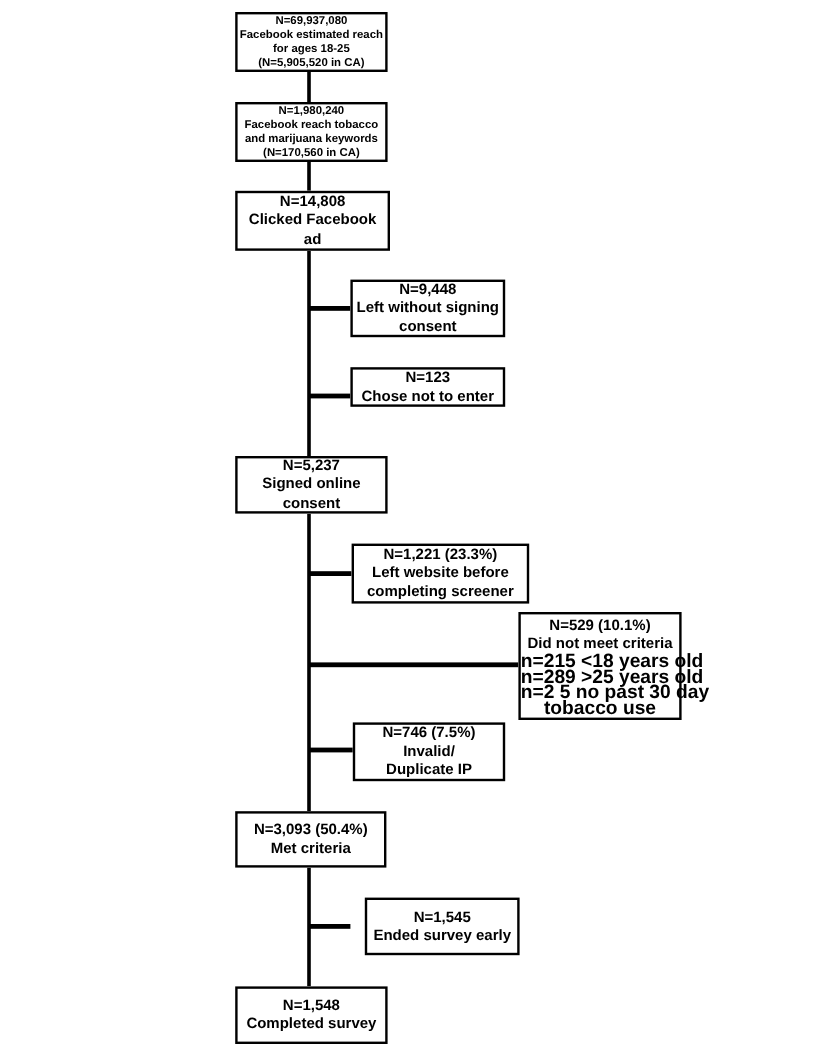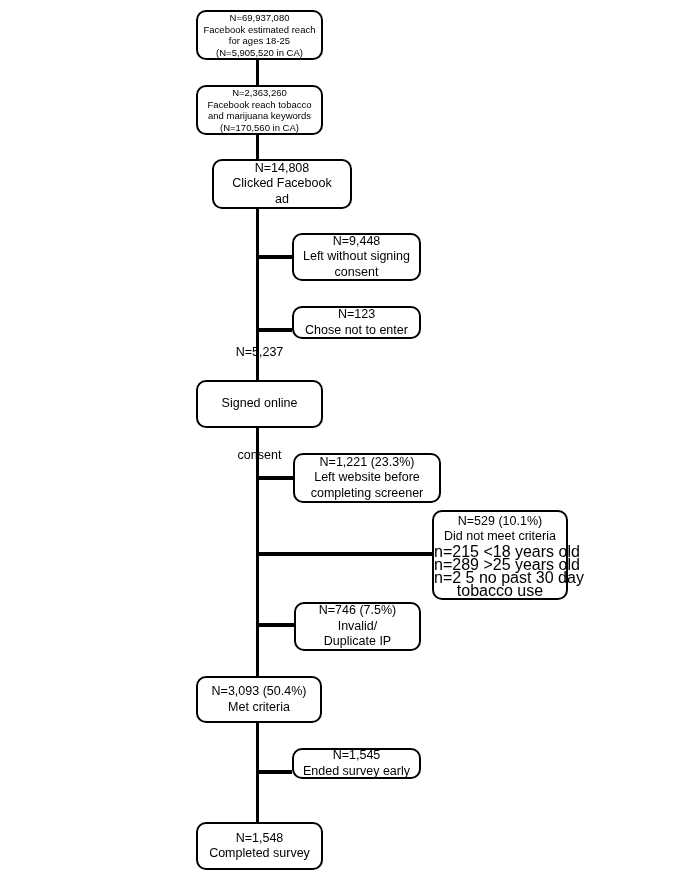--- a/index.html
+++ b/index.html
@@ -13,31 +13,32 @@
     width: 700px;
     height: 881px;
     background: #ffffff;
     overflow: hidden;
   }
   .box {
     position: absolute;
     box-sizing: border-box;
     background: #ffffff;
     border: 2.5px solid #000000;
-    border-radius: 10px;
+    border-radius: 0;
     color: #000000;
     display: flex;
     flex-direction: column;
     justify-content: center;
     align-items: center;
     text-align: center;
     font-size: 12.5px;
     line-height: 15.5px;
     padding: 1px 0;
     z-index: 2;
+    font-weight: bold;
   }
   .box.small {
     font-size: 9.5px;
     line-height: 11.5px;
   }
   .ln { width: 100%; white-space: nowrap; }
   .ln.sub {
     font-size: 16px;
     line-height: 13px;
   }
@@ -73,33 +74,33 @@
   <div class="hline" style="left:258px; top:770px; width:34px;"></div>
 
   <div class="box small" style="left:196px; top:10px; width:127px; height:50px;">
     <div class="ln">N=69,937,080</div>
     <div class="ln">Facebook estimated reach</div>
     <div class="ln">for ages 18-25</div>
     <div class="ln">(N=5,905,520 in CA)</div>
   </div>
 
   <div class="box small" style="left:196px; top:85px; width:127px; height:50px;">
-    <div class="ln">N=2,363,260</div>
+    <div class="ln">N=1,980,240</div>
     <div class="ln">Facebook reach tobacco</div>
     <div class="ln">and marijuana keywords</div>
     <div class="ln">(N=170,560 in CA)</div>
   </div>
 
-  <div class="box" style="left:196px; top:159px; width:140px; height:50px;margin-left:16px;">
+  <div class="box" style="left:196px; top:159px; width:129px; height:50px;">
     <div class="ln">N=14,808</div>
     <div class="ln">Clicked Facebook</div>
     <div class="ln">ad</div>
   </div>
 
-  <div class="box" style="left:196px; top:380px; width:127px; height:48px;gap:36px;">
+  <div class="box" style="left:196px; top:380px; width:127px; height:48px;">
     <div class="ln">N=5,237</div>
     <div class="ln">Signed online</div>
     <div class="ln">consent</div>
   </div>
 
   <div class="box" style="left:196px; top:676px; width:126px; height:47px;">
     <div class="ln">N=3,093 (50.4%)</div>
     <div class="ln">Met criteria</div>
   </div>
 
@@ -133,18 +134,18 @@
     <div class="ln sub">n=2 5 no past 30 day</div>
     <div class="ln sub">tobacco use</div>
   </div>
 
   <div class="box" style="left:294px; top:602px; width:127px; height:49px;">
     <div class="ln">N=746 (7.5%)</div>
     <div class="ln">Invalid/</div>
     <div class="ln">Duplicate IP</div>
   </div>
 
-  <div class="box" style="left:292px; top:748px; width:129px; height:31px;">
+  <div class="box" style="left:304px; top:748px; width:129px; height:48px;">
     <div class="ln">N=1,545</div>
     <div class="ln">Ended survey early</div>
   </div>
 
 </div>
 
 </body></html>

